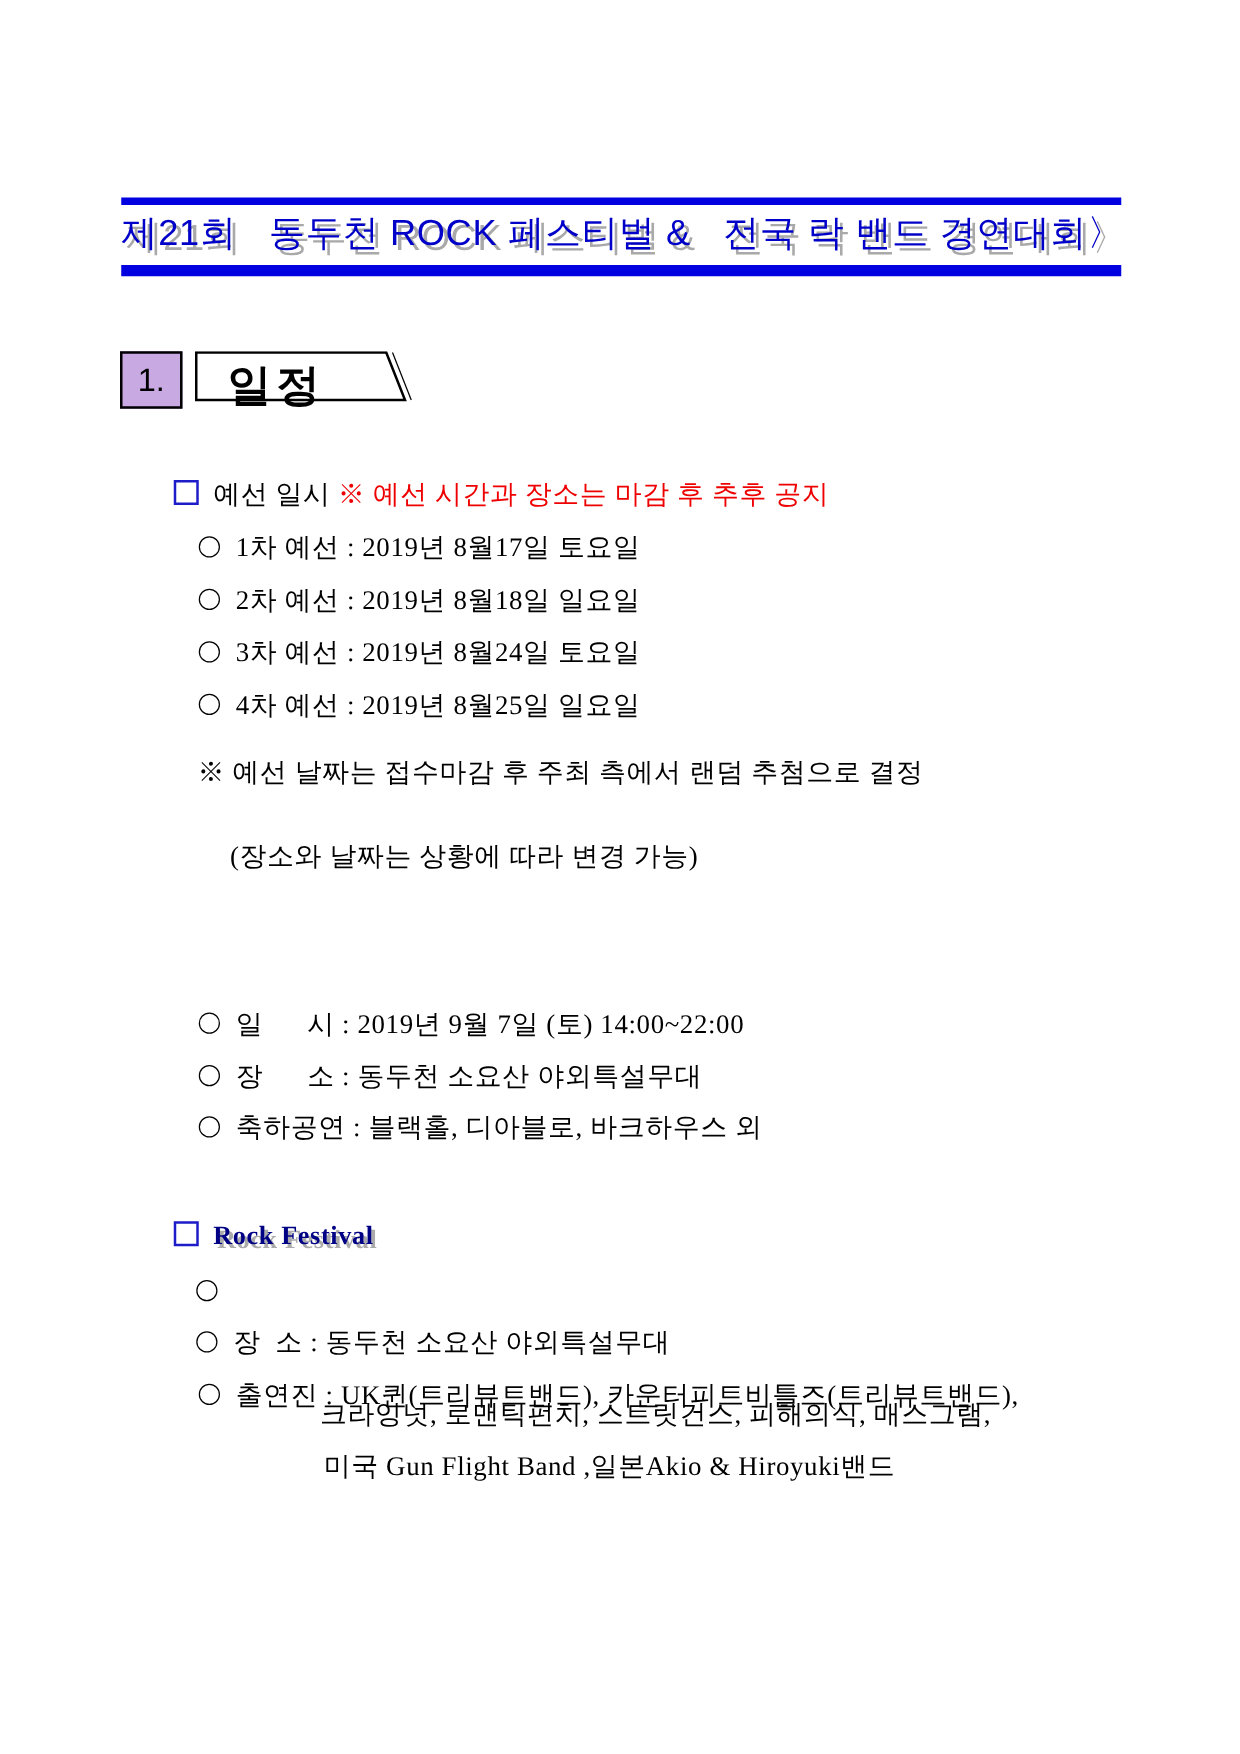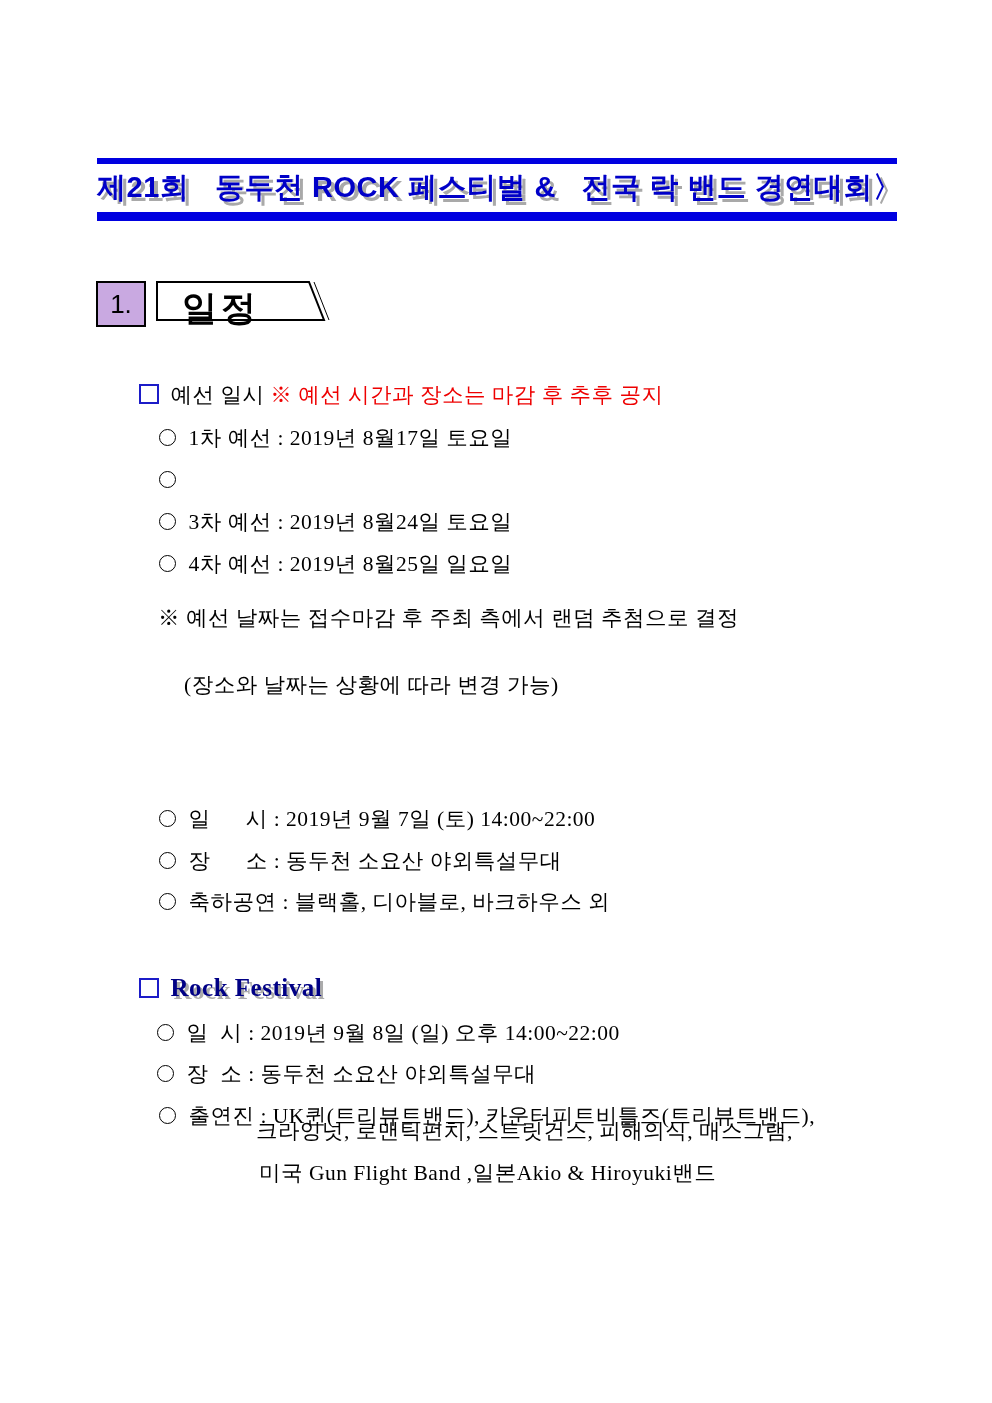--- a/index.html
+++ b/index.html
@@ -14,21 +14,21 @@
   
   .rule {
     position:absolute; left:97px; width:800px; background:#0000e0;
   }
   .rule.top    { top:158px; height:6px; }
   .rule.bottom { top:212px; height:9px; }
   .doc-title {
     position:absolute; left:97px; top:166px; width:800px;
     text-align:center;
     font-family:"Liberation Sans", sans-serif;
-    font-weight:bold; font-size:29px; line-height:42px;
+    font-weight:normal; font-size:29px; line-height:42px;
     color:#0000c8;
     text-shadow:4px 4px 0 #a9a9a9;
     white-space:pre;
     letter-spacing:0.5px;
   }
   
   .num-box {
     position:absolute; left:96px; top:281px;
     width:46px; height:42px;
     background:#c9a9e1; border:2px solid #000;
@@ -61,21 +61,21 @@
   .bull {
     display:inline-block;
     width:15px; height:15px;
     border:1.5px solid #000;
     border-radius:50%;
     margin-right:13px;
     vertical-align:-1px;
   }
   .festival-head {
     font-family:"Liberation Serif", serif;
-    font-weight:bold; font-size:25px;
+    font-weight:bold; font-size:21px;
     color:#000085;
     text-shadow:3px 3px 0 #ababab;
     white-space:pre;
   }
 </style>
 </head>
 <body>
 
 <div class="page">
 
@@ -95,21 +95,21 @@
   </div>
 
   <div class="line" style="left:115px; top:350px;">
     <span class="chk"></span><span>예선 일시 </span><span class="red">※ 예선 시간과 장소는 마감 후 추후 공지</span>
   </div>
 
   <div class="line" style="left:135px; top:393px;">
     <span class="bull"></span><span>1차 예선 : 2019년 8월17일 토요일</span>
   </div>
   <div class="line" style="left:135px; top:435px;">
-    <span class="bull"></span>
+    <span class="bull"></span><span>2차 예선 : 2019년 8월18일 일요일</span>
   </div>
   <div class="line" style="left:135px; top:477px;">
     <span class="bull"></span><span>3차 예선 : 2019년 8월24일 토요일</span>
   </div>
   <div class="line" style="left:135px; top:519px;">
     <span class="bull"></span><span>4차 예선 : 2019년 8월25일 일요일</span>
   </div>
 
   <div class="line" style="left:158px; top:603px;">※ 예선 날짜는 접수마감 후 주최 측에서 랜덤 추첨으로 결정</div>
   <div class="line" style="left:184px; top:646px;margin-top:24px;">(장소와 날짜는 상황에 따라 변경 가능)</div>
@@ -121,21 +121,21 @@
     <span class="bull"></span><span>장      소 : 동두천 소요산 야외특설무대</span>
   </div>
   <div class="line" style="left:135px; top:857px;">
     <span class="bull"></span><span>축하공연 : 블랙홀, 디아블로, 바크하우스 외</span>
   </div>
 
   <div class="line" style="left:115px; top:943px;">
     <span class="chk"></span><span class="festival-head">Rock Festival</span>
   </div>
   <div class="line" style="left:133px; top:988px;">
-    <span class="bull"></span><span>일  시 : 2019년 9월 8일 (일) 오후 14:00~22:00</span>
+    <span class="bull"></span>
   </div>
   <div class="line" style="left:133px; top:1029px;">
     <span class="bull"></span><span>장  소 : 동두천 소요산 야외특설무대</span>
   </div>
   <div class="line" style="left:135px; top:1071px;">
     <span class="bull"></span><span>출연진 : UK퀸(트리뷰트밴드), 카운터피트비틀즈(트리뷰트밴드),</span>
   </div>
   <div class="line" style="left:256px; top:1116px;">크라잉넛, 로맨틱펀치, 스트릿건스, 피해의식, 매스그램,</div>
   <div class="line" style="left:259px; top:1158px;">미국 Gun Flight Band ,일본Akio &amp; Hiroyuki밴드</div>
 

